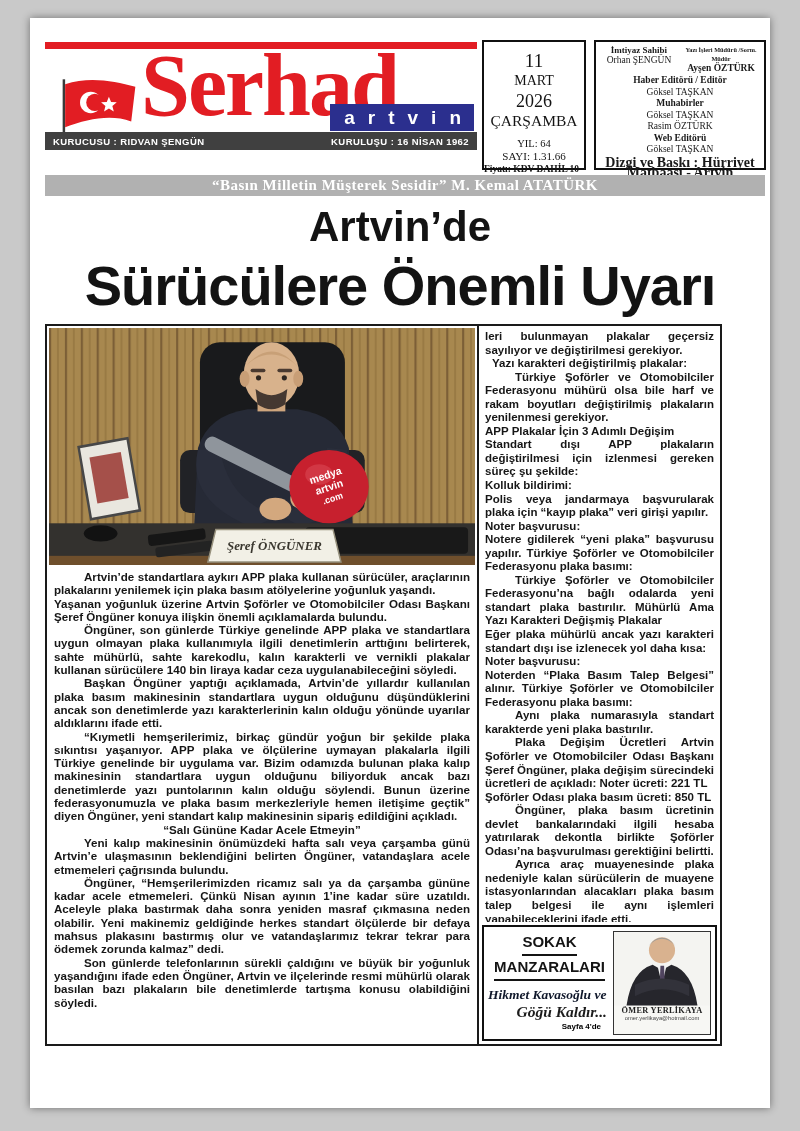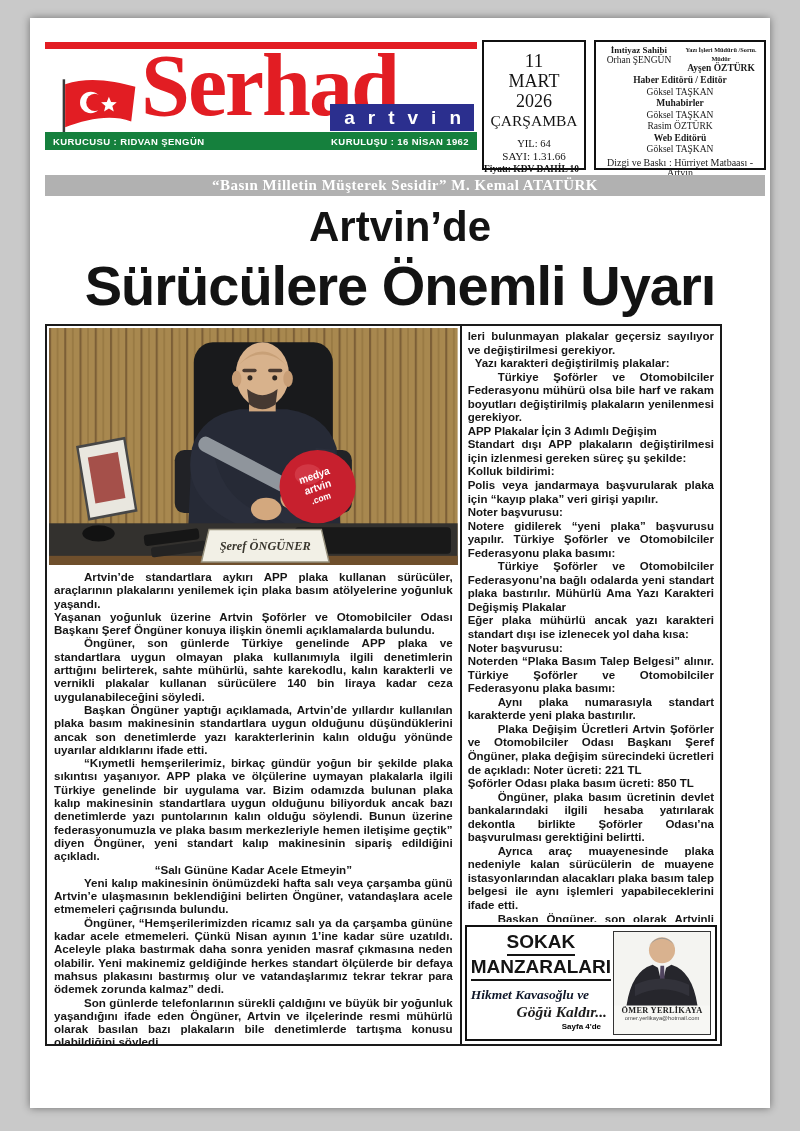--- a/index.html
+++ b/index.html
@@ -8,47 +8,47 @@
   
   .mastbox{position:absolute;left:15px;top:24px;width:432px;height:108px;background:#fff;}
   .topstrip{position:absolute;left:0;top:0;right:0;height:7px;background:#e21d23;}
   .flag{position:absolute;left:12px;top:34px;width:84px;height:76px;}
   .mast-title{position:absolute;left:96px;top:0px;font-family:"Liberation Serif",serif;
         font-weight:700;font-size:88px;line-height:1;color:#e21d23;letter-spacing:-2px;}
   .artvin{position:absolute;right:3px;top:62px;height:27px;background:#2b2f8e;color:#fff;
         font:700 19px/27px "Liberation Sans",sans-serif;letter-spacing:13px;padding:0 0 0 14px;z-index:2;}
   .tagline{position:absolute;left:62px;right:3px;top:88px;text-align:right;color:#e21d23;
         font:700 18.5px/20px "Liberation Sans",sans-serif;letter-spacing:1.5px;}
-  .mastbar{position:absolute;left:0;right:0;bottom:0;height:18px;background:#15803d;color:#fff;
+  .mastbar{position:absolute;left:0;right:0;bottom:0;height:18px;background:#404040;color:#fff;
         display:flex;justify-content:space-between;align-items:center;padding:0 8px;
         font:700 9.5px "Liberation Sans",sans-serif;letter-spacing:.4px;}
   
   .datebox{position:absolute;left:452px;top:22px;width:104px;height:130px;border:2px solid #101010;
         box-sizing:border-box;display:flex;flex-direction:column;align-items:center;
         font-family:"Liberation Serif",serif;color:#141414;padding-top:8px;}
   .d-day{font-size:19px;line-height:21px;}
-  .d-month{font-size:18px;line-height:20px;}
+  .d-month{font-size:14px;line-height:20px;}
   .d-year{font-size:18px;line-height:20px;}
   .d-weekday{font-size:15.5px;line-height:19px;}
   .d-yil{font-size:10.5px;line-height:13px;margin-top:7px;}
   .d-sayi{font-size:11px;line-height:13px;}
   .d-price{font-size:9.5px;line-height:12px;font-weight:700;}
   
   .staffbox{position:absolute;left:564px;top:22px;width:172px;height:130px;border:2px solid #101010;
         box-sizing:border-box;font-family:"Liberation Serif",serif;color:#191919;text-align:center;
         padding:3px 2px;}
   .srowtop{display:flex;margin-bottom:1px;}
   .scol{flex:1;}
   .st{font-size:9px;line-height:10px;font-weight:700;}
   .st.tiny{font-size:6.3px;line-height:9px;}
   .sn{font-size:9.5px;line-height:11px;}
   .sn.b{font-weight:700;}
   .srows .srow{font-size:9.5px;line-height:11.5px;}
   .srows .srow.b{font-weight:700;}
-  .press{font-size:10px;line-height:10px;margin-top:2px;}
+  .press{font-size:14px;line-height:10px;margin-top:2px;font-weight:bold;}
   .press.tel{margin-top:0;}
   
   .quotebar{position:absolute;left:15px;top:157px;width:720px;height:21px;background:#b1b1b1;
         color:#fff;font:700 15px/21px "Liberation Serif",serif;text-align:center;letter-spacing:.5px;}
   .headline{position:absolute;left:0;top:181px;width:740px;margin:0;text-align:center;color:#131313;
         font-family:"Liberation Sans",sans-serif;font-weight:700;}
   .h1a{display:block;font-size:42px;line-height:56px;letter-spacing:0;}
   .h1b{display:block;font-size:56px;line-height:62px;letter-spacing:-1px;}
   
   .article{position:absolute;left:15px;top:306px;width:677px;height:722px;border:2px solid #1a1a1a;
@@ -60,21 +60,21 @@
   .ptext p{margin:0;text-align:justify;font:700 11.6px/13.3px "Liberation Sans",sans-serif;}
   .ptext p.ind{text-indent:30px;}
   .ptext p.ctr{text-align:center;text-indent:0;}
   .ptext p.si{padding-left:7px;}
   .colR{flex:1;display:flex;flex-direction:column;}
   .colR .ptext{padding:4px 6px 0;}
   .colR .ptext p{font:700 11.5px/13.55px "Liberation Sans",sans-serif;}
   
   .adbox{height:112px;margin:3px;border:2px solid #101010;display:flex;background:#fff;overflow:hidden;}
   .adleft{flex:1;padding:4px 2px 2px 4px;}
-  .adtitle{text-align:center;font-weight:700;font-size:19px;line-height:22px;letter-spacing:0;
+  .adtitle{text-align:center;font-weight:700;font-size:15px;line-height:22px;letter-spacing:0;
         color:#141414;}
   .adtitle span{display:inline-block;border-bottom:2.5px solid #141414;padding-bottom:1px;}
   .adscript1{font:italic 700 13.5px/17px "Liberation Serif",serif;margin-top:5px;color:#0f172a;}
   .adscript2{font:italic 700 15.5px/18px "Liberation Serif",serif;text-align:right;padding-right:4px;color:#1c1c1c;}
   .adpage{font:700 8px/10px "Liberation Sans",sans-serif;text-align:right;padding-right:10px;margin-top:1px;}
   .adphoto{width:96px;margin:4px 4px 4px 0;border:1.5px solid #333;position:relative;background:#f7f7f4;}
   .adphoto svg{width:100%;height:74px;display:block;}
   .adauthor{font:700 8.3px/9px "Liberation Serif",serif;text-align:center;letter-spacing:.3px;color:#222;}
   .ademail{font:400 5.8px/7px "Liberation Sans",sans-serif;text-align:center;color:#444;}
 </style>

